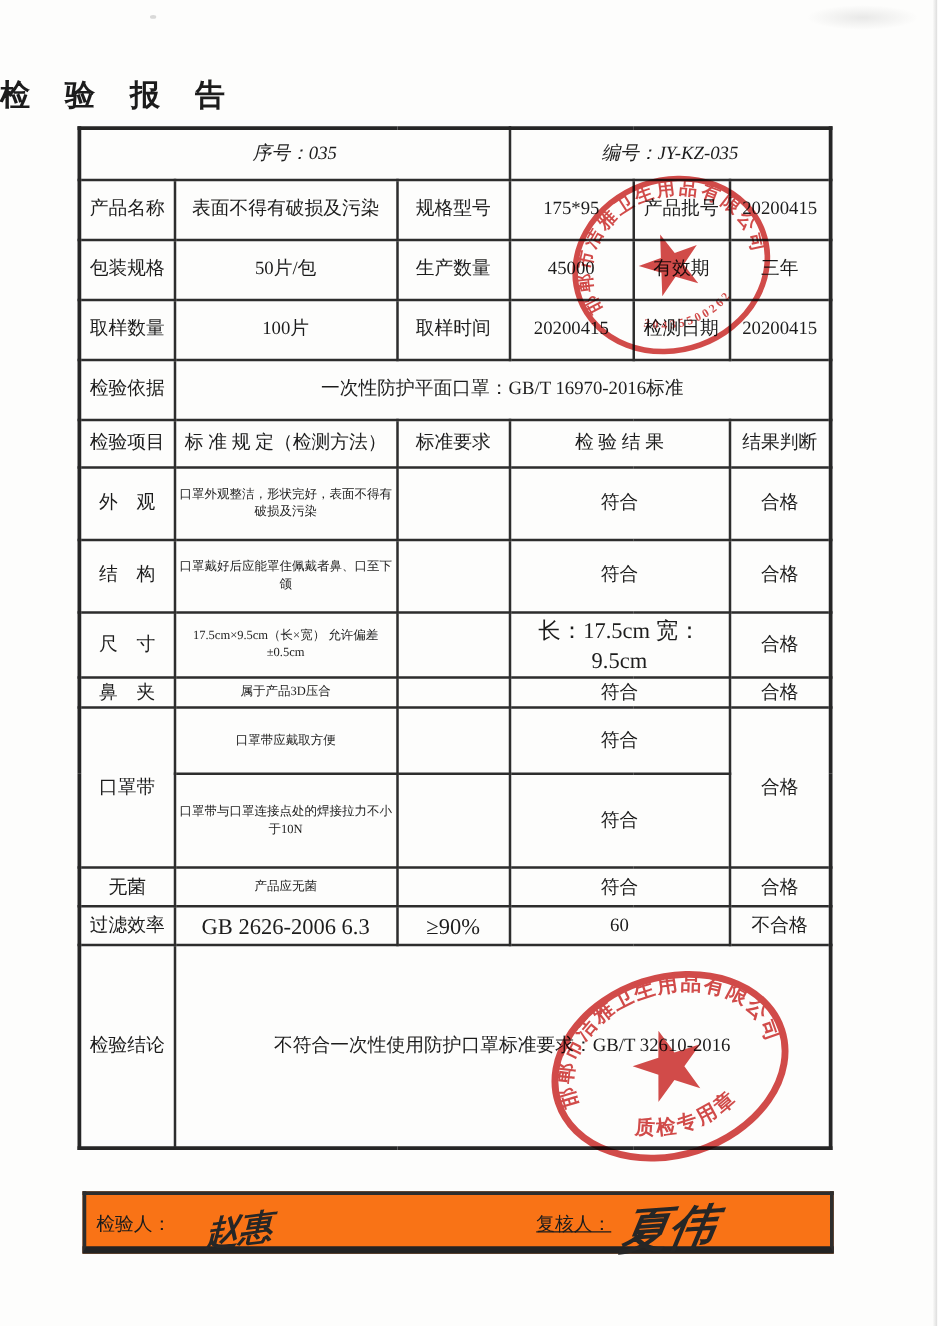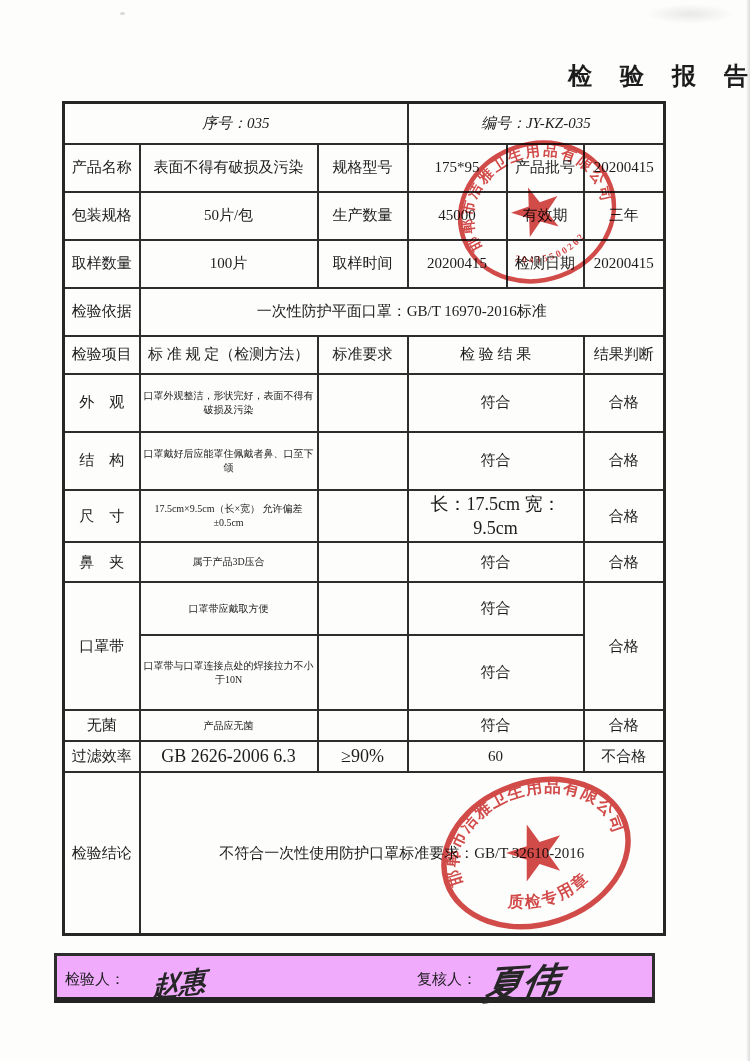--- a/index.html
+++ b/index.html
@@ -4,47 +4,47 @@
 <style>
   html,body{margin:0;padding:0;background:#ffffff;}
   .page{
     position:relative;width:750px;height:1061px;margin:0 auto;
     background:#fdfdfc;overflow:hidden;
     font-family:"Liberation Serif","DejaVu Serif",serif;
     color:#1c1c1c;
   }
   .title{
     position:absolute;top:60px;left:0;width:100%;margin:0;
-    text-align:right;font-size:24px;font-weight:bold;letter-spacing:2px;
+    text-align:left;font-size:24px;font-weight:bold;letter-spacing:2px;
   }
   
   .main-table{
     position:absolute;left:62px;top:101px;width:601px;
     border-collapse:collapse;table-layout:fixed;
     border:3px solid #262626;font-size:15px;
   }
   .main-table td{
     border:2px solid #2d2d2d;text-align:center;vertical-align:middle;
     padding:1px 2px;line-height:1.35;overflow:hidden;
   }
   .h41{height:41px}.h48{height:48px}.h38{height:38px}.h58{height:58px}
-  .h52{height:52px}.h40{height:40px}.h53{height:53px}.h61{height:75px}
+  .h52{height:52px}.h40{height:24px}.h53{height:53px}.h61{height:75px}
   .h47{height:31px}.h162{height:162px}
   .ta-left{text-align:left;padding-left:9px;font-style:italic;}
   .spec{font-size:10px;}
   .small{font-size:18px;}
   
   .sig-table{
-    position:absolute;left:54px;top:953px;width:601px;height:50px;
+    position:absolute;left:66px;top:953px;width:601px;height:50px;
     border:3px solid #2d2d2d;border-bottom:6px solid #232323;
-    background:#f0abfc;box-sizing:border-box;
+    background:#f97316;box-sizing:border-box;
   }
   .sig-label{position:absolute;top:14px;font-size:15px;}
   .sig-label.inspector{left:8px;}
-  .sig-label.reviewer{left:360px;}
+  .sig-label.reviewer{left:360px;text-decoration:underline;}
   .hand{
     position:absolute;display:inline-block;font-weight:bold;font-style:italic;
     color:#262626;white-space:nowrap;
   }
   .hand.inspector{left:95px;top:10px;font-size:27px;transform:rotate(-7deg) skewX(-8deg);}
   .hand.reviewer{left:428px;top:2px;font-size:38px;transform:rotate(-4deg) skewX(-14deg);}
   
   .stamp{position:absolute;mix-blend-mode:multiply;opacity:0.88;overflow:visible;}
   .stamp text{font-family:"Liberation Serif","DejaVu Serif",serif;font-weight:bold;}
   .stamp-top{left:427px;top:102px;width:220px;height:220px;}

